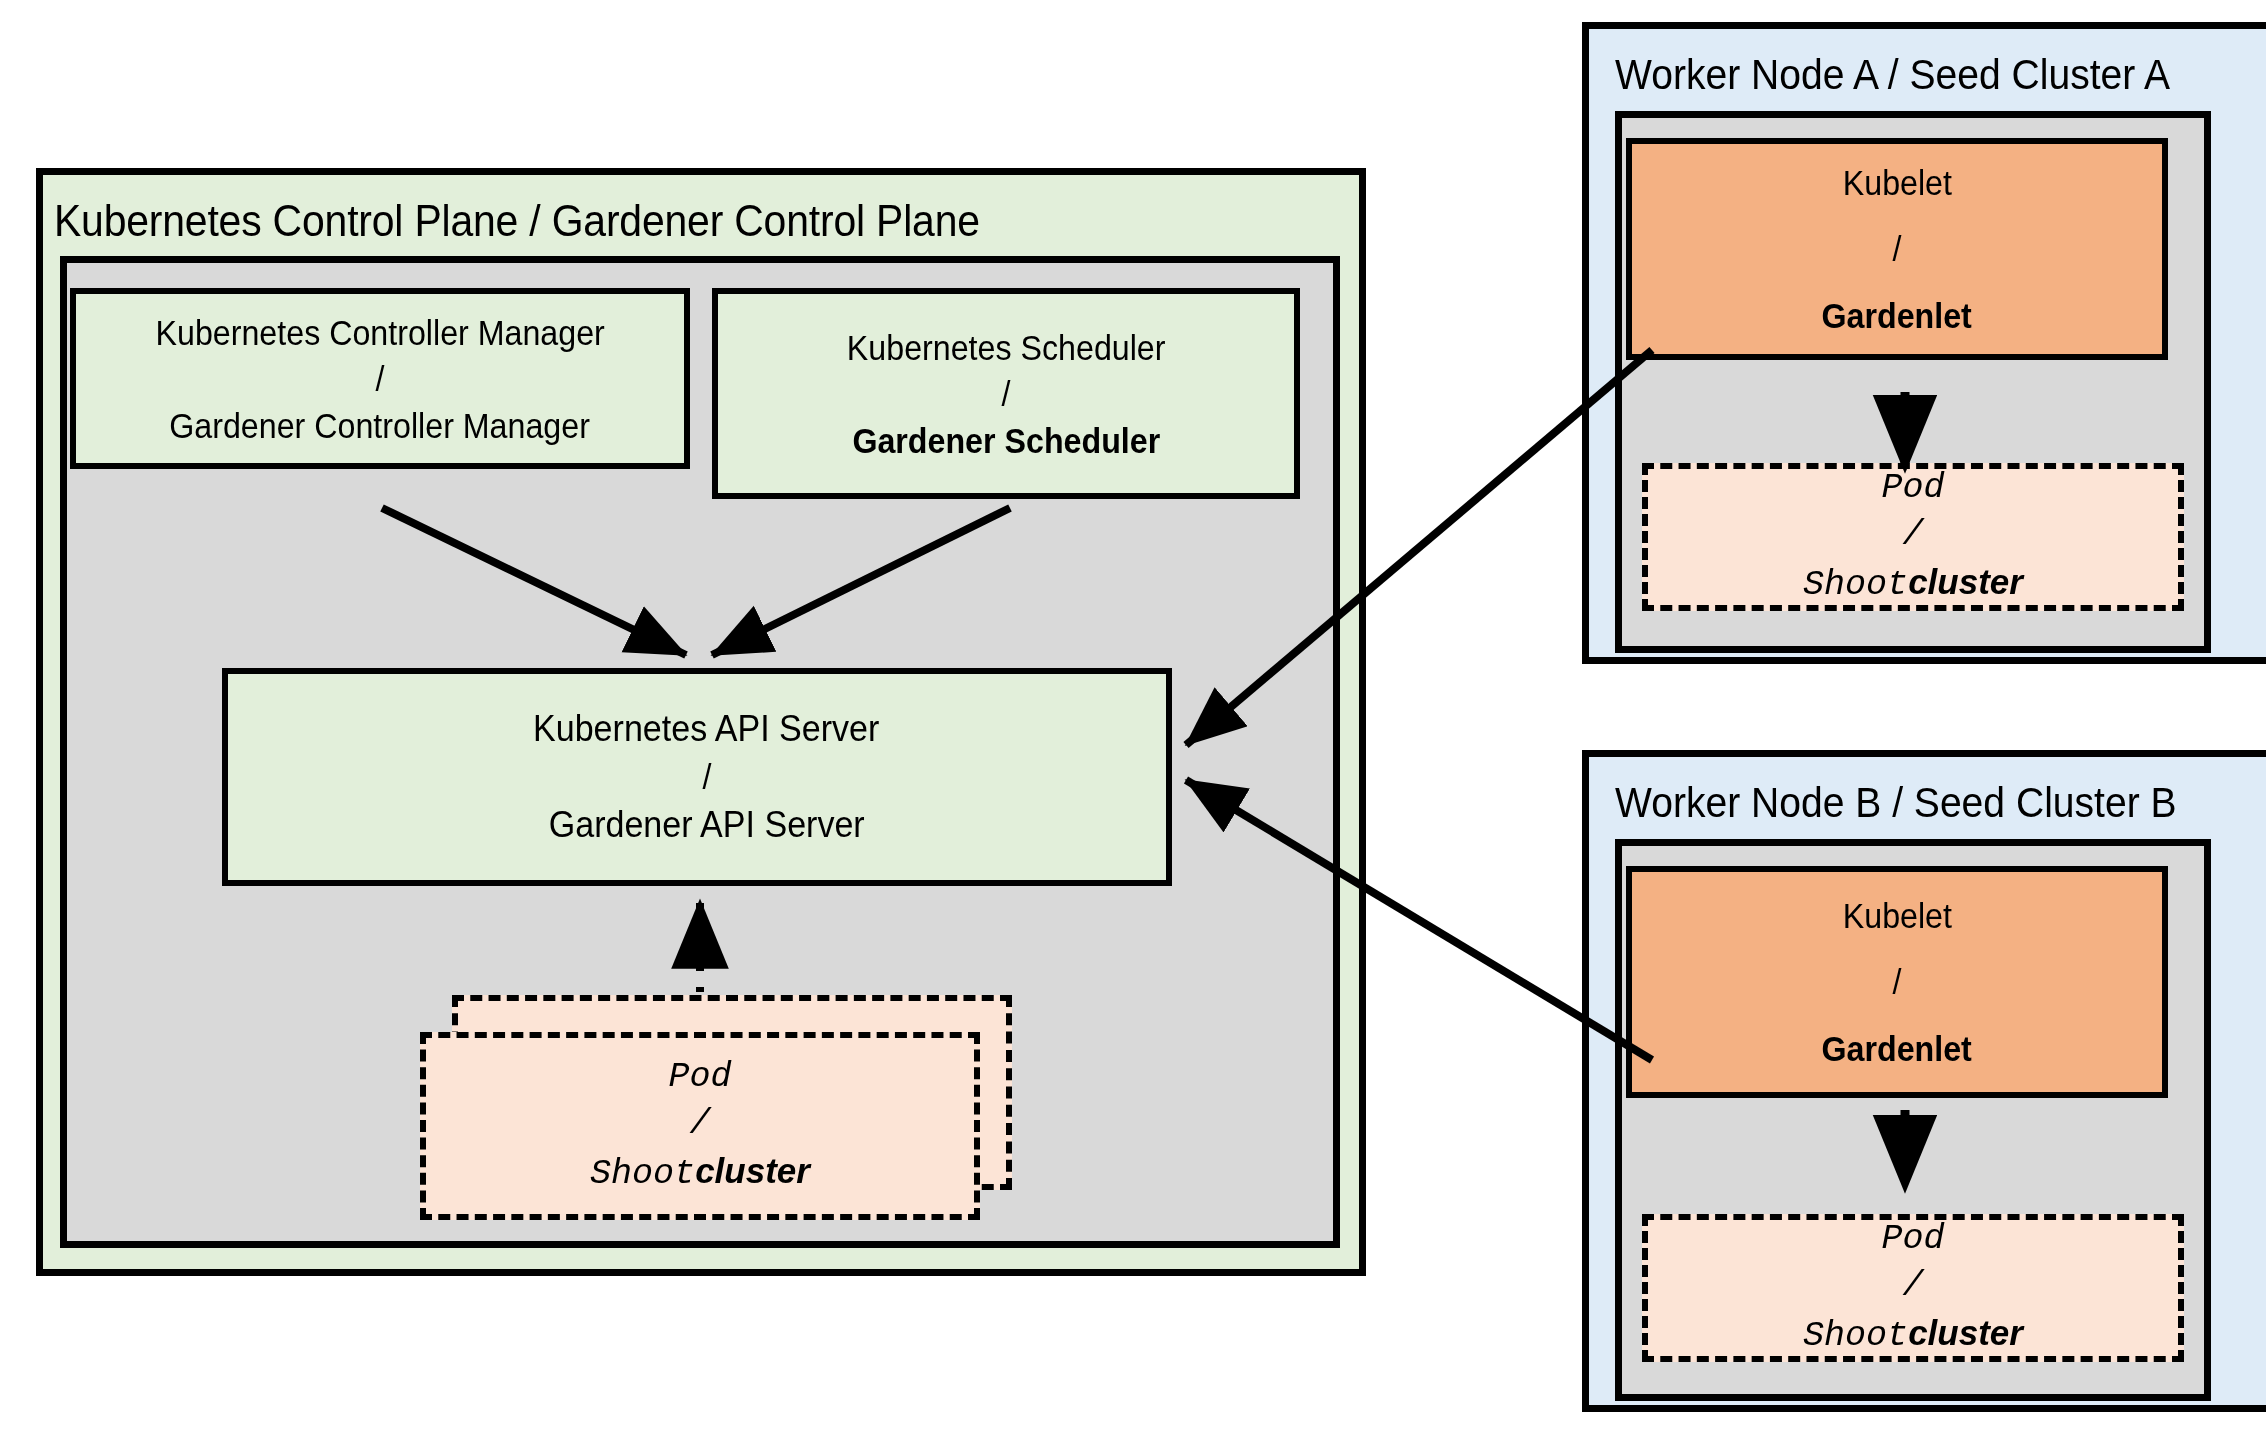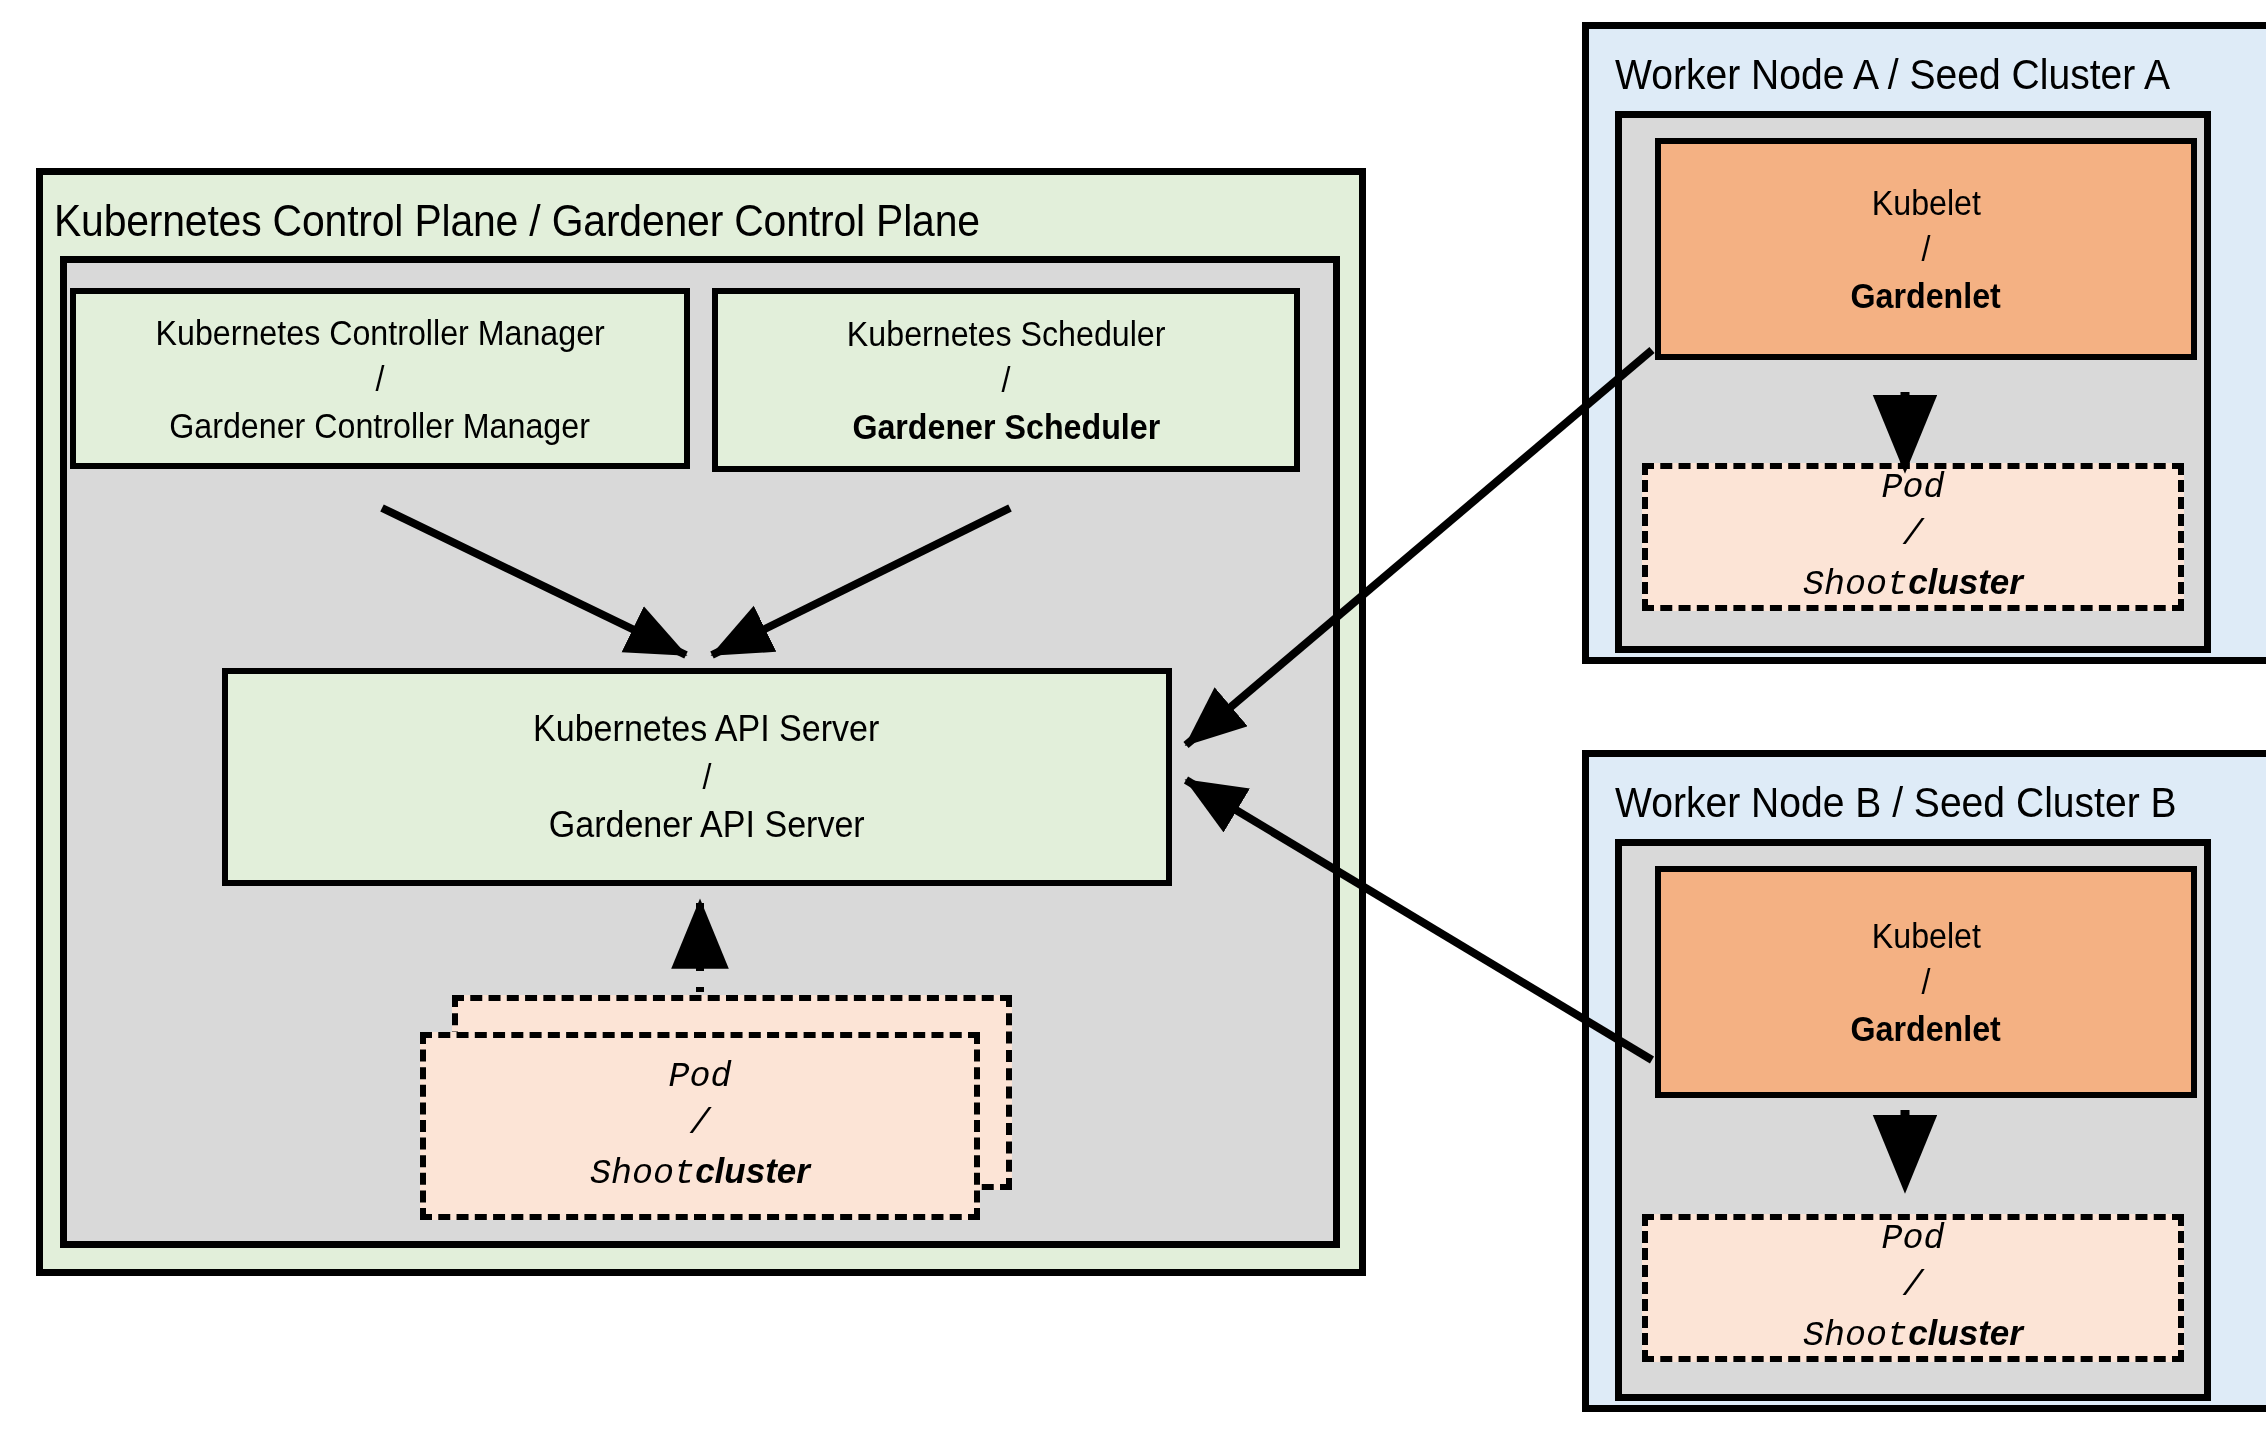--- a/index.html
+++ b/index.html
@@ -34,27 +34,27 @@
   .ln{display:block;white-space:nowrap;transform:scaleX(.92);}
   .f34{font-size:35px;line-height:47px;}
   .f36{font-size:37px;line-height:50px;}
   .b{font-weight:bold;}
   .mono{font-family:"Liberation Mono","DejaVu Sans Mono",monospace;transform:none;font-style:italic;}
   .mono .b{font-family:"Liberation Sans","DejaVu Sans",sans-serif;}
   .slash{font-size:35px;line-height:46px;}
 
   
   .kcm{left:70px;top:288px;width:620px;height:181px;}
-  .ksch{left:712px;top:288px;width:588px;height:184px;}
+  .ksch{left:712px;top:288px;width:588px;height:211px;}
   .kapi{left:222px;top:668px;width:950px;height:218px;padding-left:19px;}
   .pod-back{left:452px;top:995px;width:560px;height:195px;}
   .pod-front{left:420px;top:1032px;width:560px;height:188px;}
 
   
-  .kubelet{position:absolute;left:33px;top:20px;width:542px;}
+  .kubelet{position:absolute;left:4px;top:20px;width:542px;gap:20px;}
   .wnA .kubelet{height:222px;}
   .wnB .kubelet{height:232px;}
   .wn-pod{position:absolute;left:20px;width:542px;height:148px;}
   .wnA .wn-pod{top:345px;}
   .wnB .wn-pod{top:368px;}
 
   svg.overlay{position:absolute;left:0;top:0;width:2266px;height:1434px;pointer-events:none;}
 </style>
 </head>
 <body>

